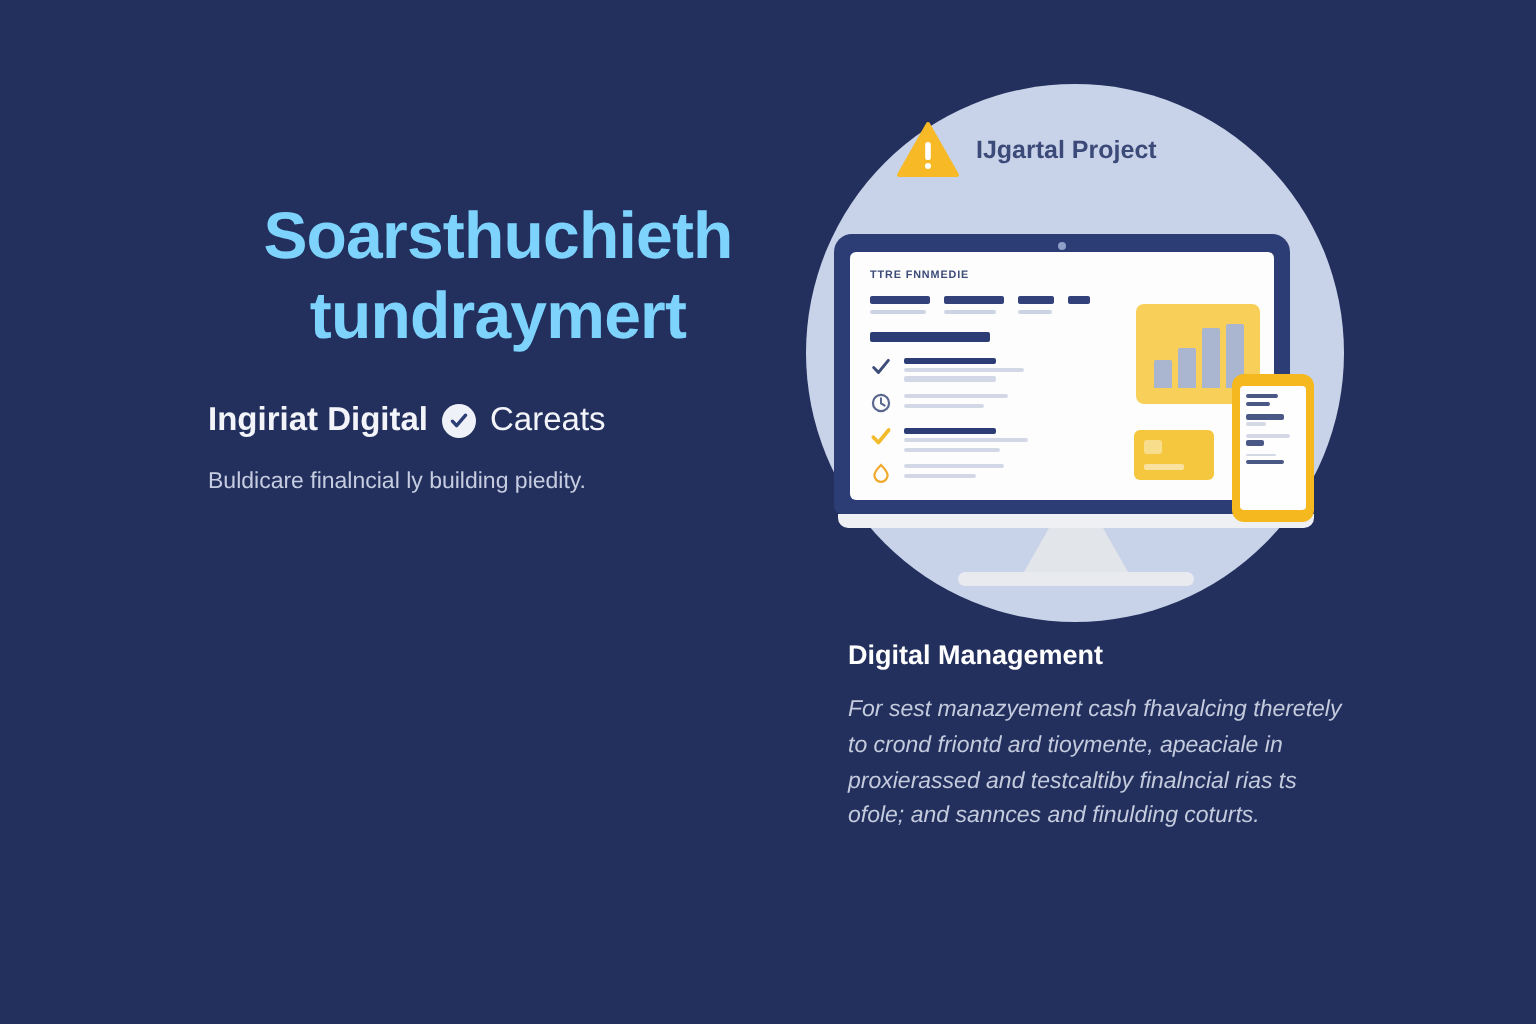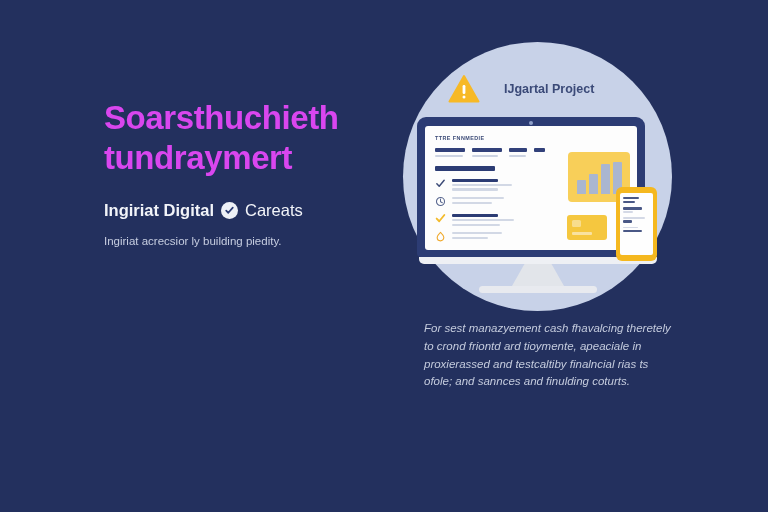--- a/index.html
+++ b/index.html
@@ -17,22 +17,23 @@
   
   #left-column {
     position: absolute;
     left: 104px; top: 98px;
     width: 290px;
   }
   #headline {
     font-size: 33px;
     font-weight: bold;
     line-height: 1.22;
-    color: #d946ef;
+    color: #7dd3fc;
     letter-spacing: -0.4px;
+    text-align: center;
   }
   #subheading-row {
     display: flex;
     align-items: center;
     gap: 7px;
     margin-top: 22px;
   }
   #subheading-text {
     font-size: 16.5px;
     font-weight: bold;
@@ -71,24 +72,24 @@
   #circle-backdrop {
     position: absolute;
     inset: 0;
     border-radius: 50%;
     background: #c8d2e8;
   }
 
   
   #illus-heading {
     position: absolute;
-    left: 45px; top: 32px;
+    left: 45px; top: 18px;
     display: flex;
     align-items: center;
-    gap: 24px;
+    gap: 8px;
     z-index: 5;
   }
   #warning-triangle { width: 32px; height: 30px; flex: 0 0 auto; }
   .illus-heading-lines { line-height: 1.12; }
   #illus-kicker {
     font-size: 12.5px;
     font-weight: bold;
     color: #3b4a78;
     white-space: nowrap;
   }
@@ -251,21 +252,21 @@
     <div id="subheading-row">
       <span id="subheading-text">Ingiriat Digital</span>
       <span class="badge-icon">
         <svg width="11" height="11" viewBox="0 0 11 11">
           <path d="M2.2 5.6 L4.3 7.8 L8.8 2.6" stroke="#2c3c74" stroke-width="1.7" fill="none" stroke-linecap="round" stroke-linejoin="round"></path>
         </svg>
       </span>
       <span id="subheading-text-after">Careats</span>
     </div>
 
-    <p id="body-copy">Ingiriat acrecsior ly building piedity.</p>
+    <p id="body-copy">Buldicare finalncial ly building piedity.</p>
   </div>
 
   <div id="illustration">
     <div id="circle-backdrop"></div>
 
     <div id="illus-heading">
       <svg id="warning-triangle" viewBox="0 0 32 30">
         <path d="M16 2 L30.5 27.5 L1.5 27.5 Z" fill="#f7b926" stroke="#f7b926" stroke-width="2" stroke-linejoin="round"></path>
         <rect x="14.6" y="11" width="2.8" height="9" rx="1.3" fill="#ffffff"></rect>
         <circle cx="16" cy="23" r="1.5" fill="#ffffff"></circle>
@@ -380,16 +381,17 @@
         </div>
       </div>
 
       <div id="laptop-lip"></div>
       <div id="laptop-stand"></div>
       <div id="laptop-foot"></div>
     </div>
   </div>
 
   <div id="caption">
+    <div id="caption-title">Digital Management</div>
     <p id="caption-body">For sest manazyement cash fhavalcing theretely to crond friontd ard tioymente, apeaciale in proxierassed and testcaltiby finalncial rias ts ofole; and sannces and finulding coturts.</p>
   </div>
 
 </div>
 
 </body></html>

